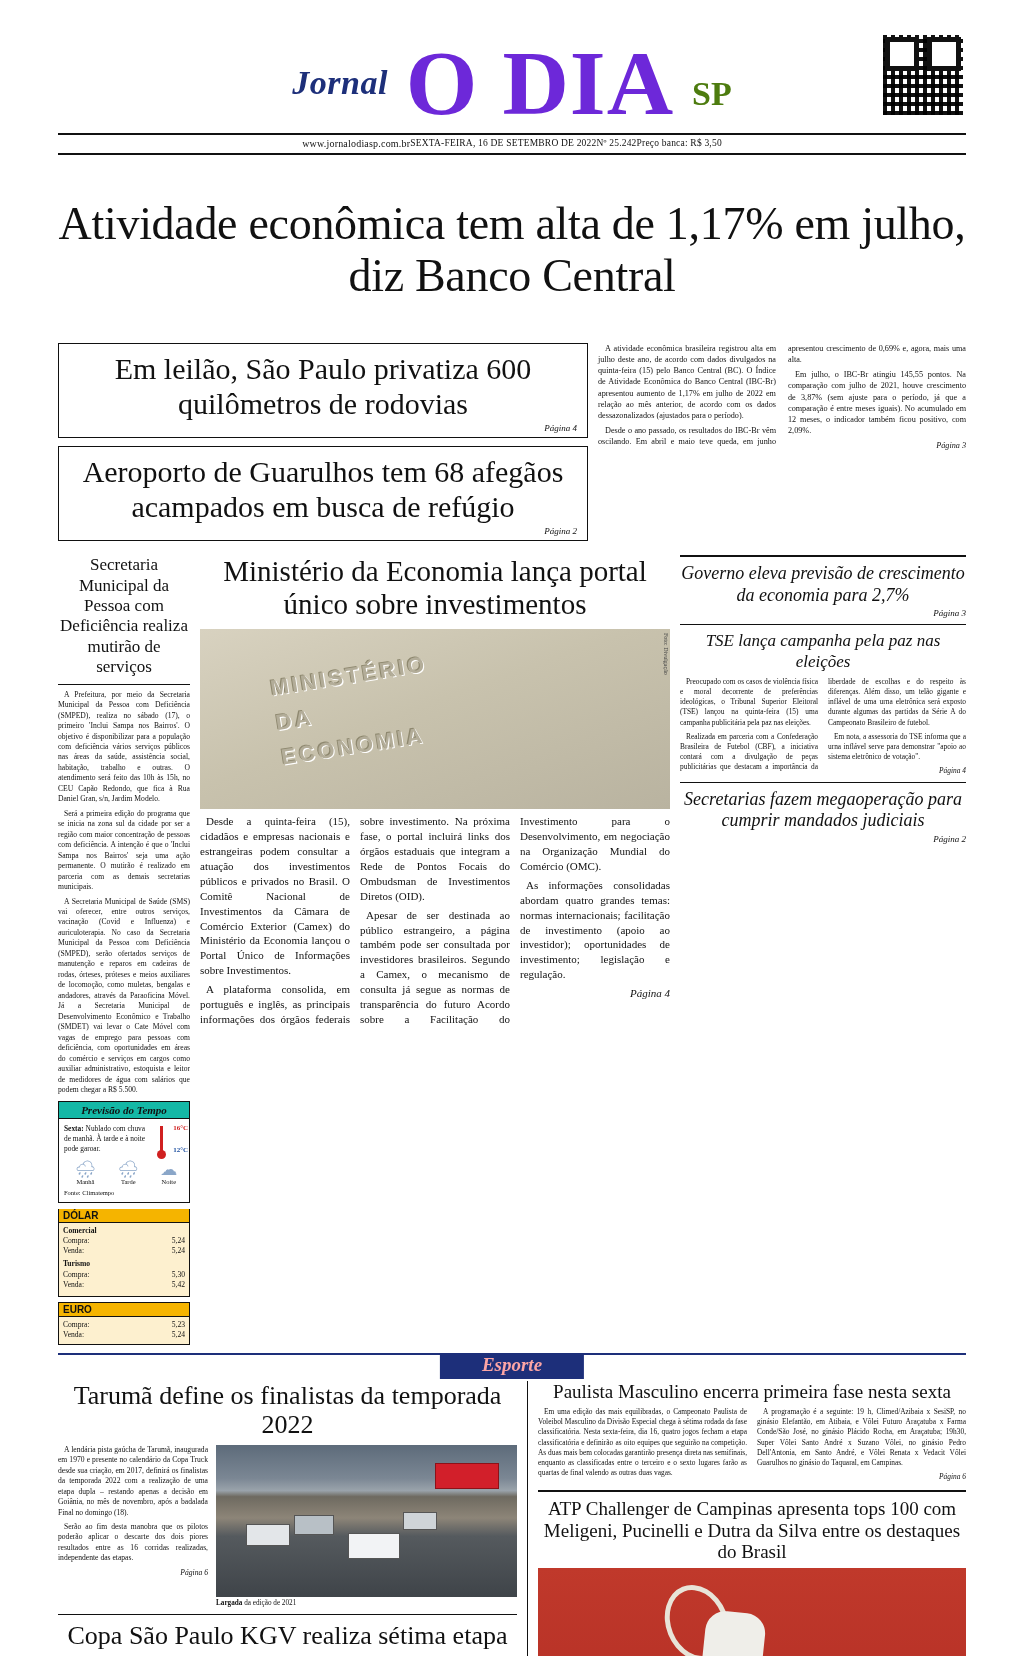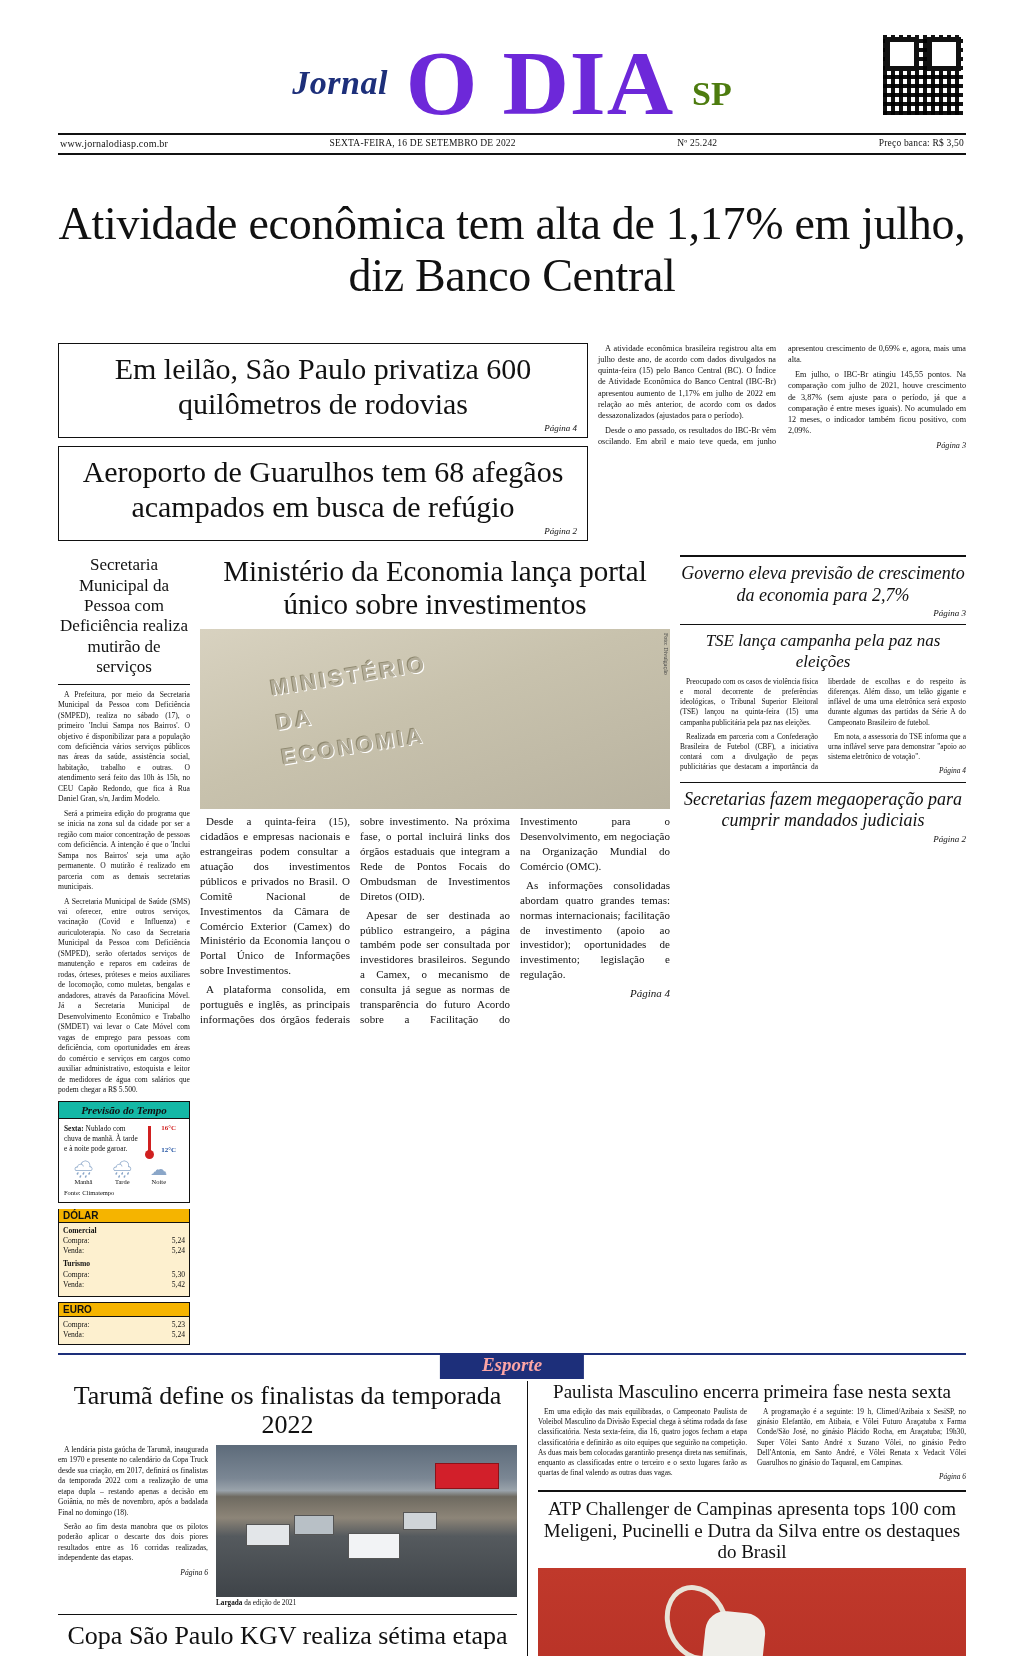--- a/index.html
+++ b/index.html
@@ -75,21 +75,21 @@
   }
   .qr::before { left: 2px; top: 2px; }
   .qr::after  { right: 2px; top: 2px; }
 
   .mast-rule {
     border-top: 2px solid #111;
     margin-top: 2px;
   }
   .mast-info {
     display: flex;
-    justify-content: space-between;
+    justify-content: center;
     align-items: center;
     font-size: 10px;
     padding: 3px 2px 4px 2px;
     border-bottom: 2px solid #111;
     letter-spacing: 0.2px;
   }
   .mast-info .center { font-size: 9.5px; }
 
   
   .lead-headline {
@@ -319,21 +319,21 @@
     font-weight: bold;
     font-style: italic;
     font-size: 11px;
     text-align: center;
     padding: 2px 0;
     border: 1px solid #111;
   }
   .weather-box {
     border: 1px solid #111;
     border-top: none;
-    padding: 5px 13px 4px 5px;
+    padding: 5px 1px 4px 5px;
     font-size: 7.4px;
     line-height: 1.3;
   }
   .weather-top { display: flex; gap: 4px; }
   .thermo { width: 14px; position: relative; }
   .thermo .bar { position: absolute; left: 5px; top: 2px; width: 3px; height: 26px; background: #d02020; }
   .thermo .bulb { position: absolute; left: 2px; top: 26px; width: 9px; height: 9px; border-radius: 50%; background: #d02020; }
   .temps { font-size: 7px; }
   .temp-hi { color: #d02020; font-weight: bold; }
   .temp-lo { color: #1d4fa0; font-weight: bold; }

